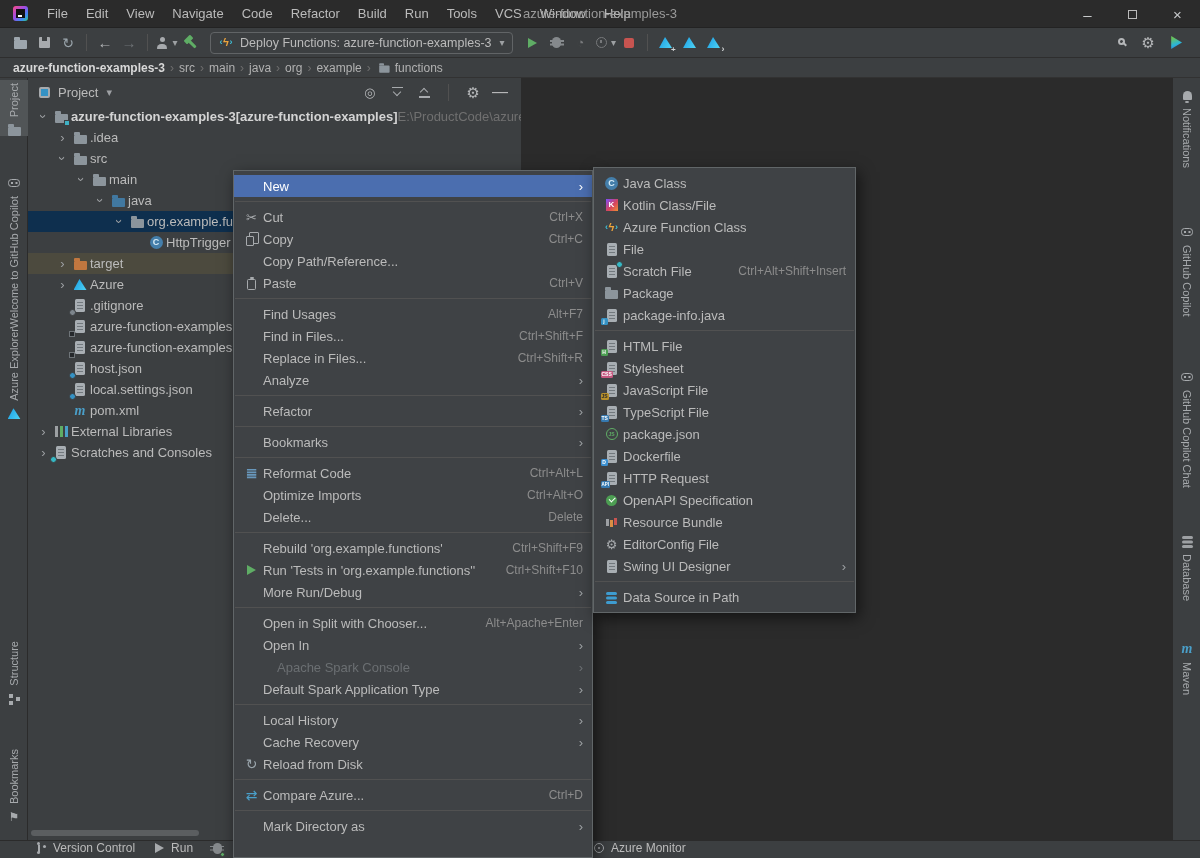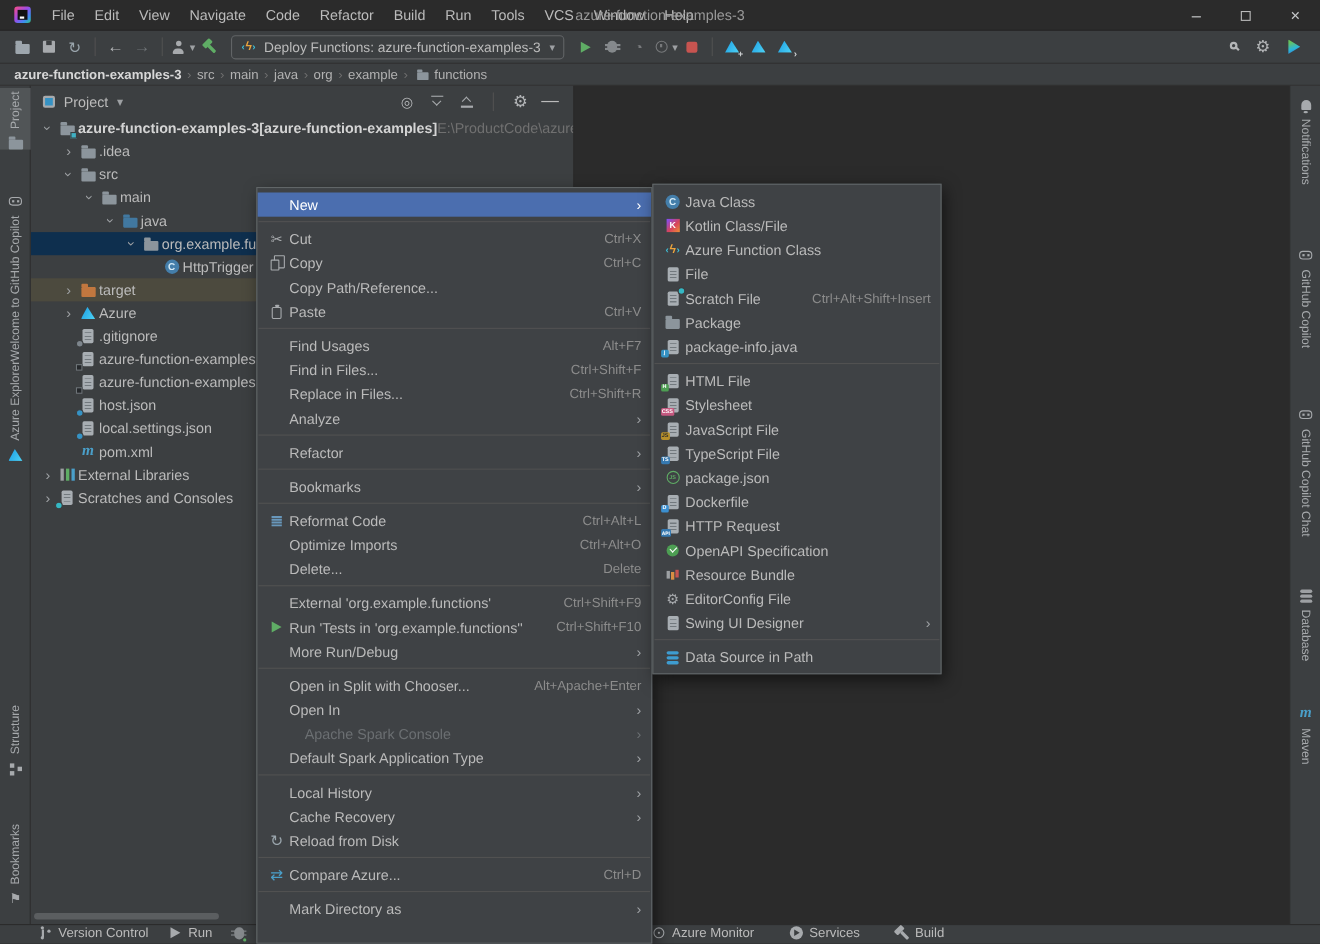--- a/index.html
+++ b/index.html
@@ -64,21 +64,21 @@
   .tsuffix { font-weight:bold; color:#d4d4d4; }
   .tpath { color:#707070; }
   #hscroll { position:absolute; left:3px; bottom:4px; width:168px; height:6px; border-radius:3px; background:#5b5e60; }
 
   #editor { position:absolute; left:522px; top:0; width:650px; height:762px; background:#2b2b2b; }
 
   
   #statusbar { position:absolute; left:0; top:840px; width:1200px; height:18px; background:#3c3f41;
     border-top:1px solid #2b2b2b; font-size:12px; }
   .sb-left { position:absolute; left:34px; top:0; height:18px; display:flex; gap:17px; align-items:flex-start; }
-  .sb-right { position:absolute; left:592px; top:0; height:18px; display:flex; gap:31px; align-items:flex-start; }
+  .sb-right { position:absolute; left:592px; top:0; height:18px; display:flex; gap:20px; align-items:center;flex-direction:column; }
   .sb-item { display:flex; align-items:center; gap:5px; color:#bbb; }
   .sb-item .icn { width:14px; height:14px; }
 
   
   .popup { position:absolute; background:#3f4245; border:1px solid #616668; box-shadow:3px 5px 14px rgba(0,0,0,.55);
     padding-top:4px; z-index:10; }
   #context-menu { left:233px; top:170px; width:360px; height:688px; overflow:hidden; }
   #new-submenu { left:593px; top:167px; width:263px; height:446px; z-index:11; }
   .mi { height:22px; display:flex; align-items:center; padding:0 9px 0 6px; font-size:13px; color:#bbb; }
   .mi .mic { width:23px; display:flex; justify-content:center; flex:none; }
@@ -763,21 +763,21 @@
         <span class="mis">Ctrl+Alt+O</span>
       </div>
       <div class="mi">
         <span class="mic"></span>
         <span class="mil">Delete...</span>
         <span class="mis">Delete</span>
       </div>
       <div class="msep"></div>
       <div class="mi">
         <span class="mic"></span>
-        <span class="mil">External 'org.example.functions'</span>
+        <span class="mil">Rebuild 'org.example.functions'</span>
         <span class="mis">Ctrl+Shift+F9</span>
       </div>
       <div class="mi">
         <span class="mic">
           <span class="icn run-icon">
             <u class="tri"></u>
           </span>
         </span>
         <span class="mil">Run 'Tests in 'org.example.functions''</span>
         <span class="mis">Ctrl+Shift+F10</span>

